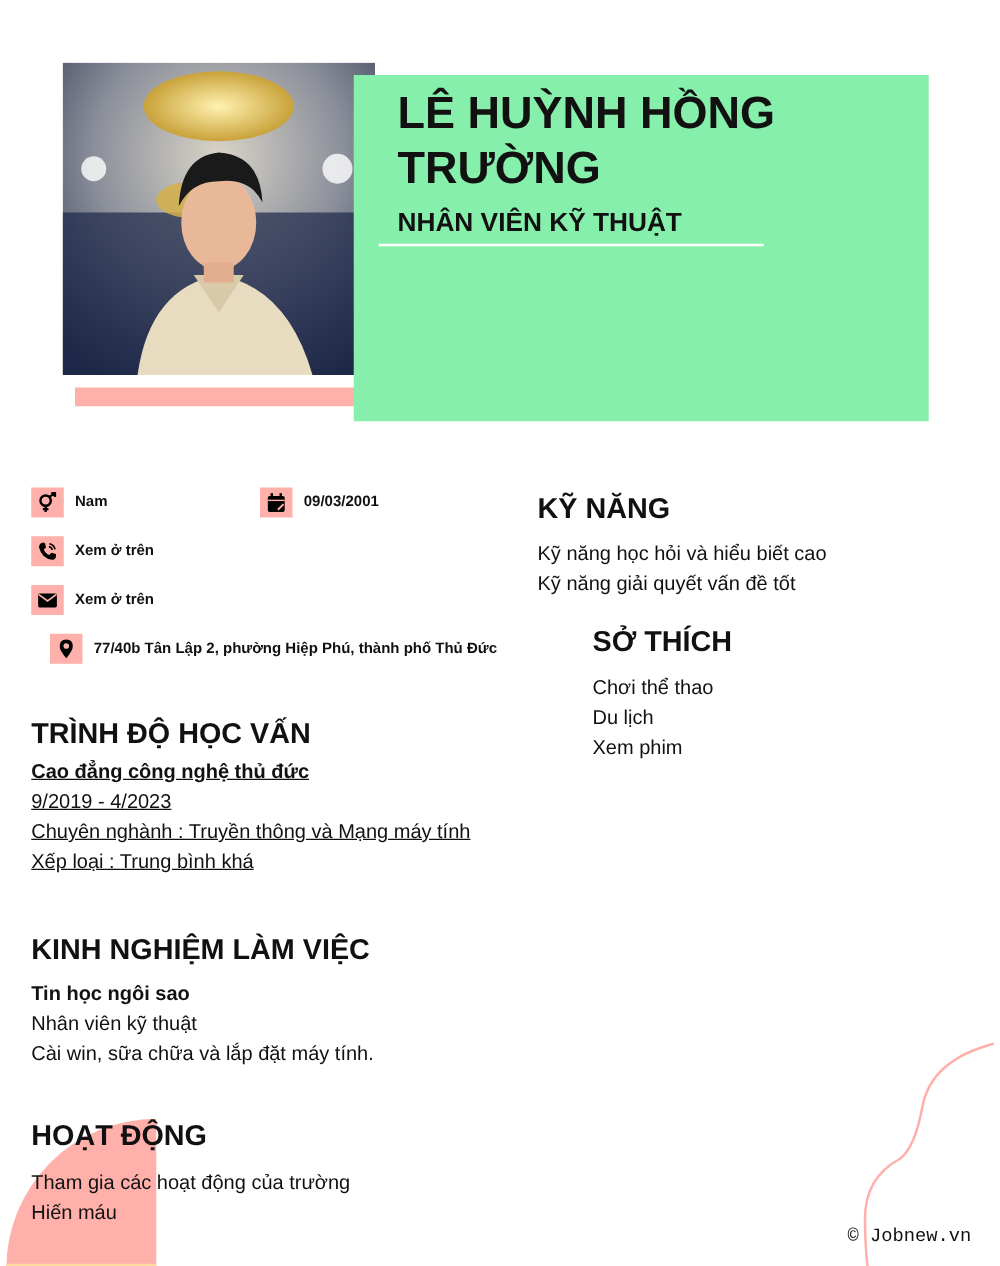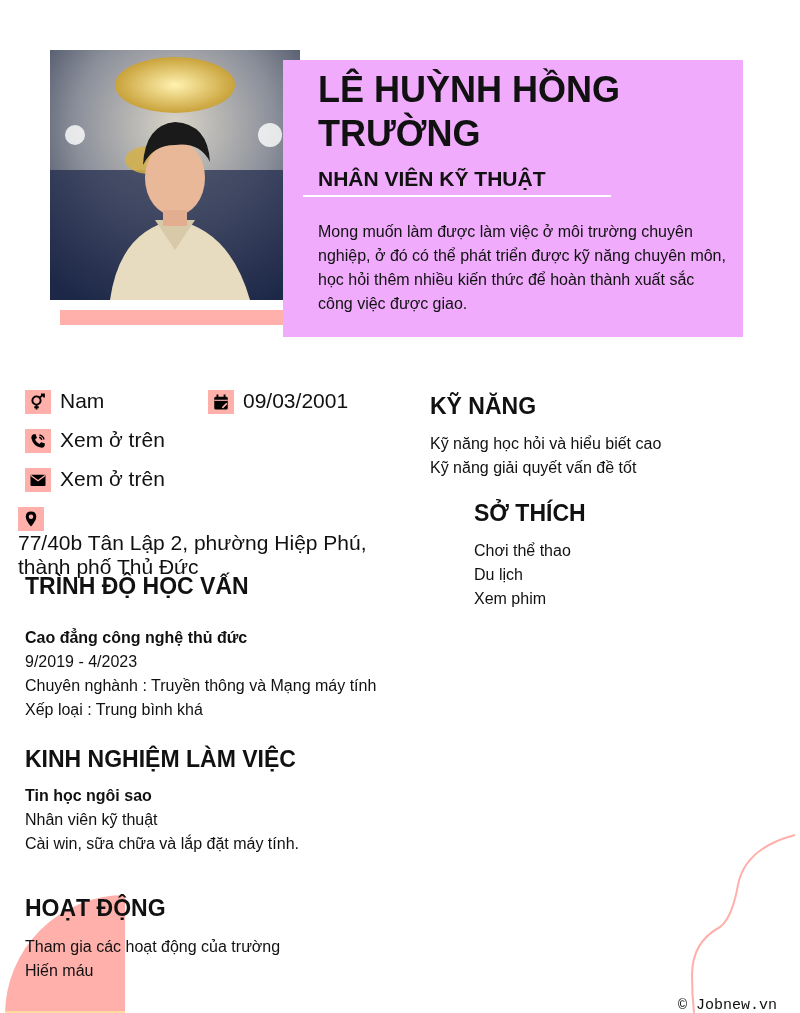--- a/index.html
+++ b/index.html
@@ -3,38 +3,38 @@
 <meta charset="utf-8">
 <style>
   * { box-sizing: border-box; margin: 0; padding: 0; }
   html, body { width: 800px; height: 1013px; background: #ffffff; overflow: hidden; }
   body { position: relative; font-family: "Liberation Sans", sans-serif; color: #111; }
 
   .photo-wrap { position: absolute; left: 50px; top: 50px; width: 250px; height: 250px; overflow: hidden; }
   .photo-bottom-bar { position: absolute; left: 60px; top: 310px; width: 240px; height: 15px; background: #ffb0ab; }
   .photo { width: 250px; height: 250px; display: block; }
 
-  .header-box { position: absolute; left: 283px; top: 60px; width: 460px; height: 277px; background: #f0abfc; }
+  .header-box { position: absolute; left: 283px; top: 60px; width: 460px; height: 277px; background: #86efac; }
   .name { position: absolute; left: 35px; top: 8px; width: 400px; font-size: 36px; line-height: 44px; font-weight: bold; color: #111; }
   .title { position: absolute; left: 35px; top: 107px; font-size: 21px; font-weight: bold; color: #111; }
   .title-line { position: absolute; left: 20px; top: 135px; width: 308px; height: 2px; background: #ffffff; }
   .objective { position: absolute; left: 35px; top: 160px; width: 415px; font-size: 16px; line-height: 24px; color: #111; }
-  .info-row { position: absolute; display: flex; align-items: flex-start; font-size: 21px; line-height: 24px; }
+  .info-row { position: absolute; display: flex; align-items: flex-start; font-size: 12px; line-height: 24px; font-weight: bold; }
   .icon-box { width: 26px; height: 24px; background: #ffb0ab; display: flex; align-items: center; justify-content: center; margin-right: 9px; flex-shrink: 0; margin-top: 1px; }
   .icon-box svg { width: 18px; height: 18px; display: block; }
 
   .section-title { font-size: 23px; font-weight: bold; color: #111; }
   .block-body { font-size: 16px; line-height: 24px; color: #111; }
   .bold { font-weight: bold; }
   .justify { text-align: justify; text-align-last: auto; }
 
   .circle-deco { position: absolute; left: 5px; top: 895px; width: 240px; height: 240px; border-radius: 50%; background: #ffb0ab; clip-path: inset(0 120px 122px 0); }
   .circle-underline { position: absolute; left: 5px; top: 1011px; width: 120px; height: 2px; background: #ffd9a0; }
   .wave-deco { position: absolute; left: 680px; top: 830px; width: 120px; height: 183px; }
-  .footer { position: absolute; left: 678px; top: 981px; font-family: "Liberation Mono", monospace; font-size: 15px; color: #111; margin-top: 16px; }
+  .footer { position: absolute; left: 678px; top: 981px; font-family: "Liberation Mono", monospace; font-size: 15px; color: #111; }
 </style>
 </head>
 <body>
 
 <div class="photo-bottom-bar"></div>
 <div class="photo-wrap" title="Ảnh chân dung">
   <svg class="photo" viewBox="0 0 250 250">
     <defs>
       <radialGradient id="bg" cx="50%" cy="30%" r="80%">
         <stop offset="0%" stop-color="#d9d4c8"></stop>
@@ -57,21 +57,20 @@
     <ellipse cx="125" cy="128" rx="30" ry="38" fill="#e9b899"></ellipse>
     <path d="M93 115 Q95 75 125 72 Q158 74 160 112 Q150 92 125 95 Q103 95 93 115 Z" fill="#1a1a1a"></path>
     <rect x="113" y="160" width="24" height="16" fill="#e3ae8f"></rect>
   </svg>
 </div>
 
 <div class="header-box">
   <div class="name">LÊ HUỲNH HỒNG TRƯỜNG</div>
   <div class="title">NHÂN VIÊN KỸ THUẬT</div>
   <div class="title-line"></div>
-  <div class="objective">Mong muốn làm được làm việc ở môi trường chuyên nghiệp, ở đó có thể phát triển được kỹ năng chuyên môn, học hỏi thêm nhiều kiến thức để hoàn thành xuất sắc công việc được giao.</div>
 </div>
 
 <div class="info-row" style="left:25px; top:389px;">
   <span class="icon-box">
     <svg viewBox="0 0 24 24">
         <circle cx="10" cy="10" r="5.5" fill="none" stroke="#000" stroke-width="2.6"></circle>
         <path d="M10 15.5 V22 M7 19 H13" stroke="#000" stroke-width="2.4"></path>
         <path d="M14 6 L20 2 M16 2 H20 V6" stroke="#000" stroke-width="2.4" fill="none"></path>
       </svg>
   </span>
@@ -101,33 +100,33 @@
 </div>
 <div class="info-row" style="left:25px; top:467px;">
   <span class="icon-box">
     <svg viewBox="0 0 24 24">
         <rect x="2" y="5" width="20" height="15" rx="1.5" fill="#000"></rect>
         <path d="M2.5 6 L12 13 L21.5 6" stroke="#ffb0ab" stroke-width="1.8" fill="none"></path>
       </svg>
   </span>
   <span>Xem ở trên</span>
 </div>
-<div class="info-row" style="left:18px; top:506px; width:370px;flex-direction:column;">
+<div class="info-row" style="left:40px; top:506px; width:370px;">
   <span class="icon-box">
     <svg viewBox="0 0 24 24">
         <path d="M12 2 Q19 2 19 9 Q19 14 12 22 Q5 14 5 9 Q5 2 12 2 Z" fill="#000"></path>
         <circle cx="12" cy="9" r="3" fill="#ffb0ab"></circle>
       </svg>
   </span>
   <span>77/40b Tân Lập 2, phường Hiệp Phú, thành phố Thủ Đức</span>
 </div>
 
 <div style="position:absolute; left:25px; top:573px; width:365px;">
   <div class="section-title">TRÌNH ĐỘ HỌC VẤN</div>
-  <div class="block-body" style="margin-top:26px;">
+  <div class="block-body" style="margin-top:6px;text-decoration:underline;">
     <div class="bold">Cao đẳng công nghệ thủ đức</div>
     <div>9/2019 - 4/2023</div>
     <div class="justify">Chuyên nghành : Truyền thông và Mạng máy tính</div>
     <div>Xếp loại : Trung bình khá</div>
   </div>
 </div>
 
 <div style="position:absolute; left:25px; top:746px; width:365px;">
   <div class="section-title">KINH NGHIỆM LÀM VIỆC</div>
   <div class="block-body" style="margin-top:11px;">

